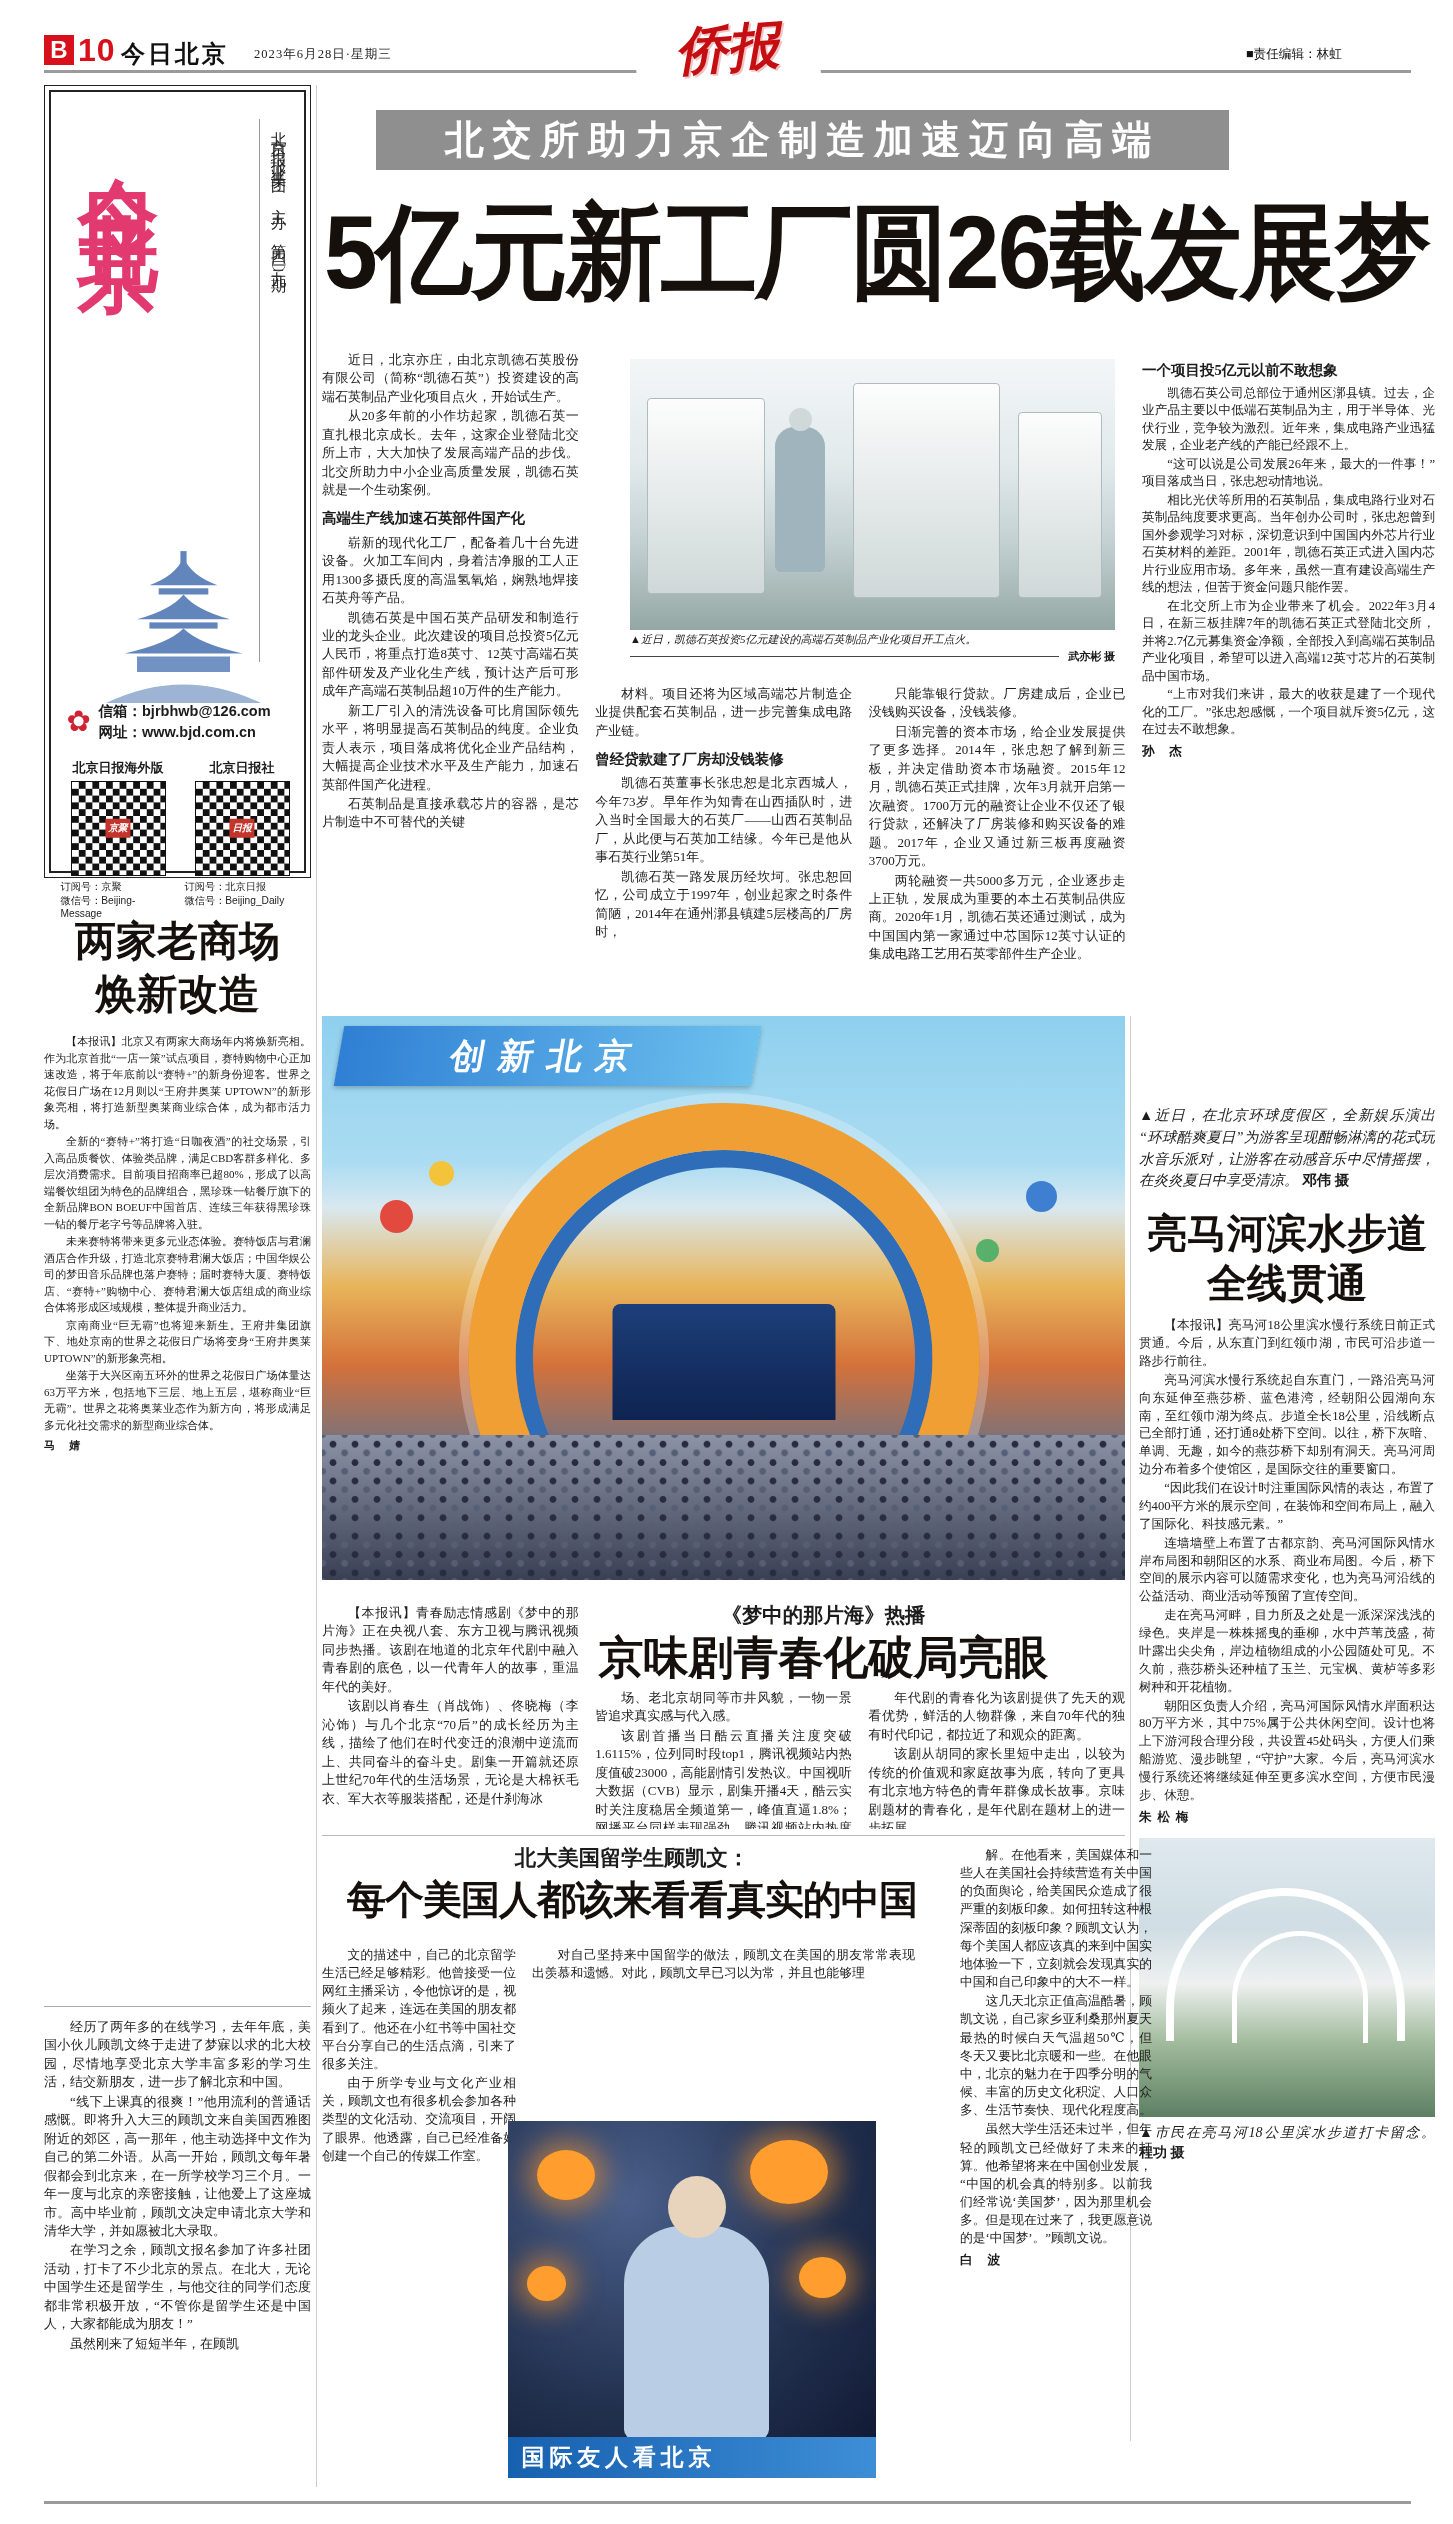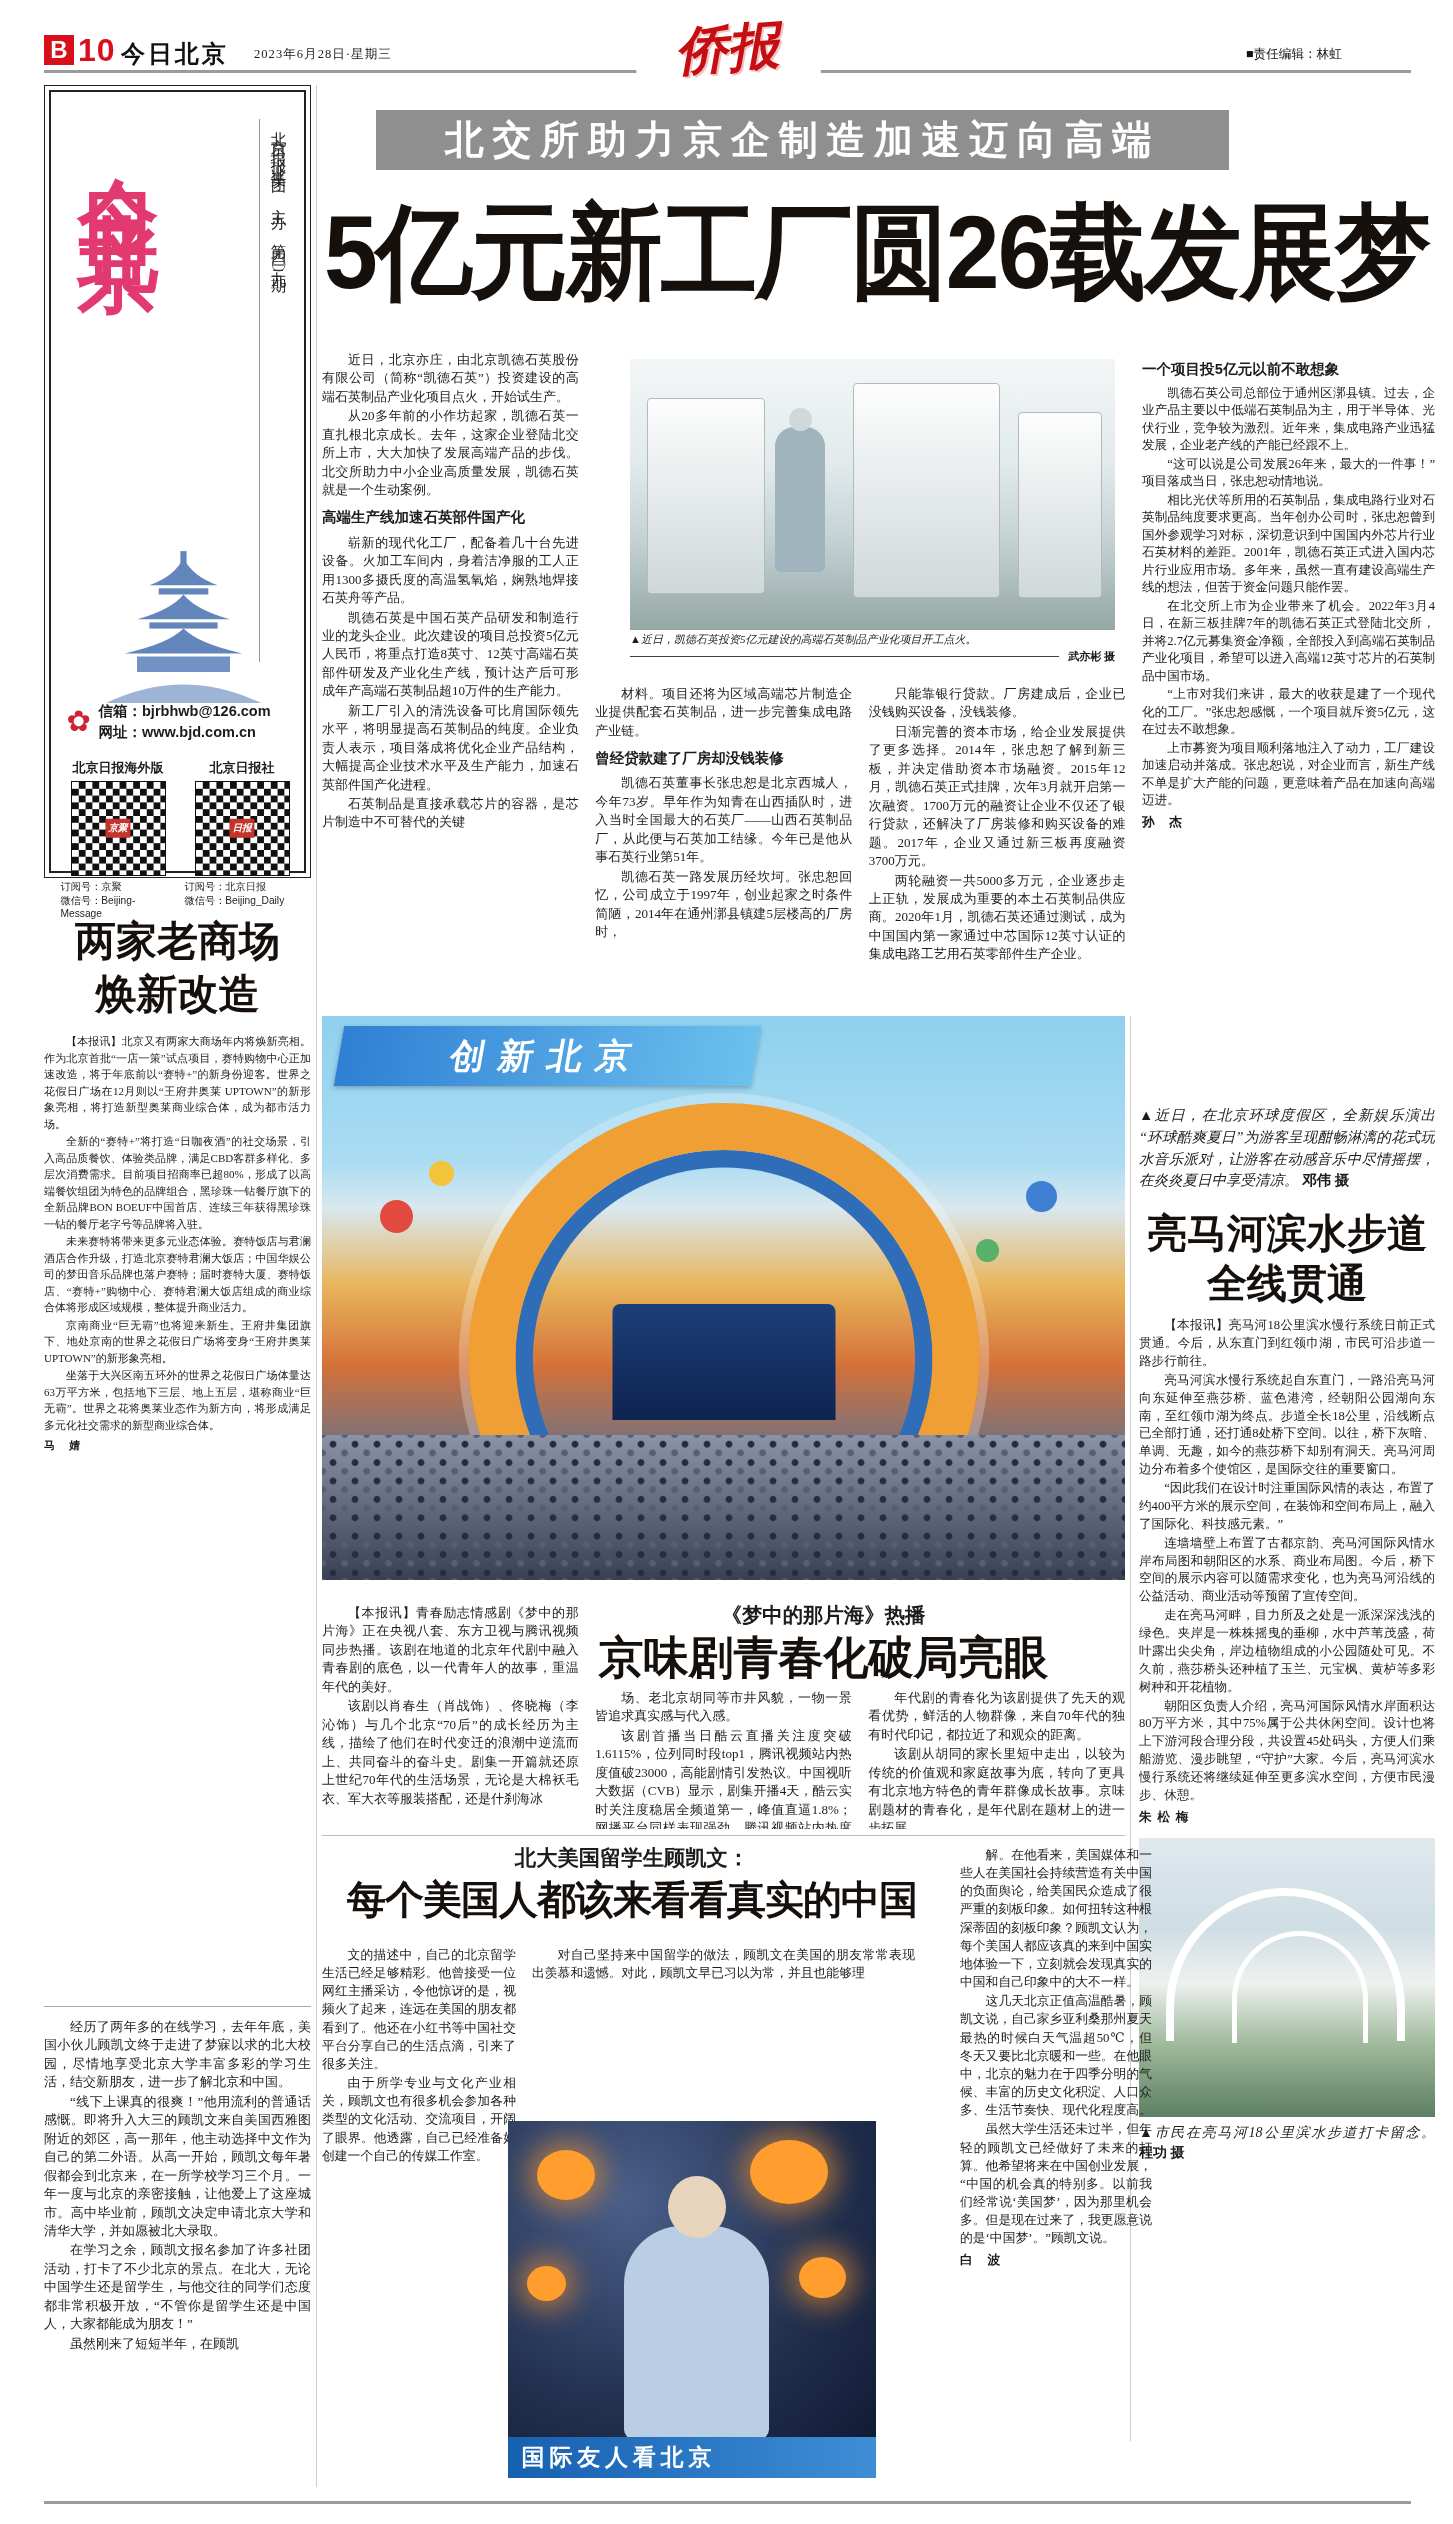--- a/index.html
+++ b/index.html
@@ -33,21 +33,21 @@
   .qr-row{position:absolute;left:9.7px;top:667px;width:239px;display:flex;justify-content:space-between;}
   .qr-cell{width:115px;text-align:center;}
   .qr-label{font-size:13px;font-weight:700;margin-bottom:2.9px;}
   .qr{position:relative;width:93px;height:93px;margin:4px auto;
       background:repeating-conic-gradient(#111 0% 25%, #fff 0% 50%) 0 0/13.6px 13.6px;border:1.9px solid #111;font-style:italic;}
   .qr-seal{position:absolute;left:50%;top:50%;transform:translate(-50%,-50%);
            background:#c2342c;color:#fff;font-size:9.7px;font-weight:700;padding:3.9px 2.9px;line-height:1.1;}
   .qr-cap{font-size:10.2px;text-align:left;line-height:1.35;margin-top:2.9px;}
   
   .bp{text-indent:2em;text-align:justify;margin:0 0 1px;}
-  .subhead{font-family:Liberation Mono, monospace;font-weight:700;font-size:14.5px;
+  .subhead{font-family:Liberation Serif, serif;font-weight:700;font-size:14.5px;
            margin:8.7px 0 4.8px;text-indent:0;}
   .byline{text-align:left;font-weight:700;letter-spacing:5.8px;margin-top:3.9px;}
   
   .banner{left:376px;top:110px;width:853px;height:60px;background:#8f8f8f;color:#fff;
           display:flex;align-items:center;justify-content:center;font-weight:900;font-size:39px;letter-spacing:8.7px;}
   .headline-main{left:324px;top:180px;width:1111px;font-weight:900;font-size:104px;line-height:1.4;
                  white-space:nowrap;color:#16100d;transform:scaleX(.93);transform-origin:left center;letter-spacing:-1.9px;}
   .ts-cols{left:322px;top:351px;width:1113px;height:742px;display:flex;gap:16.5px;font-size:13px;line-height:1.42;}
   .ts-col{flex:1;overflow:hidden;}
   .ts-col4{flex:none;width:293px;font-size:12.6px;line-height:1.39;}
@@ -236,21 +236,20 @@
         </div>
     </div>
     <div class="ts-col ts-col4">
       <div>
           <p class="subhead">一个项目投5亿元以前不敢想象</p>
           <p class="bp">凯德石英公司总部位于通州区漷县镇。过去，企业产品主要以中低端石英制品为主，用于半导体、光伏行业，竞争较为激烈。近年来，集成电路产业迅猛发展，企业老产线的产能已经跟不上。</p>
           <p class="bp">“这可以说是公司发展26年来，最大的一件事！”项目落成当日，张忠恕动情地说。</p>
           <p class="bp">相比光伏等所用的石英制品，集成电路行业对石英制品纯度要求更高。当年创办公司时，张忠恕曾到国外参观学习对标，深切意识到中国国内外芯片行业石英材料的差距。2001年，凯德石英正式进入国内芯片行业应用市场。多年来，虽然一直有建设高端生产线的想法，但苦于资金问题只能作罢。</p>
           <p class="bp">在北交所上市为企业带来了机会。2022年3月4日，在新三板挂牌7年的凯德石英正式登陆北交所，并将2.7亿元募集资金净额，全部投入到高端石英制品产业化项目，希望可以进入高端12英寸芯片的石英制品中国市场。</p>
           <p class="bp">“上市对我们来讲，最大的收获是建了一个现代化的工厂。”张忠恕感慨，一个项目就斥资5亿元，这在过去不敢想象。</p>
-          <p class="bp">上市募资为项目顺利落地注入了动力，工厂建设加速启动并落成。张忠恕说，对企业而言，新生产线不单是扩大产能的问题，更意味着产品在加速向高端迈进。</p>
         </div>
       <div class="byline">孙 杰</div>
     </div>
   </div>
 
   <div class="abs factory-photo">
     <div class="machine" style="left:17.4px;top:39px;width:116px;height:194px;"></div>
     <div class="machine" style="left:223px;top:24px;width:145px;height:213px;"></div>
     <div class="machine" style="left:388px;top:53px;width:82px;height:184px;"></div>
     <div class="worker"></div>

